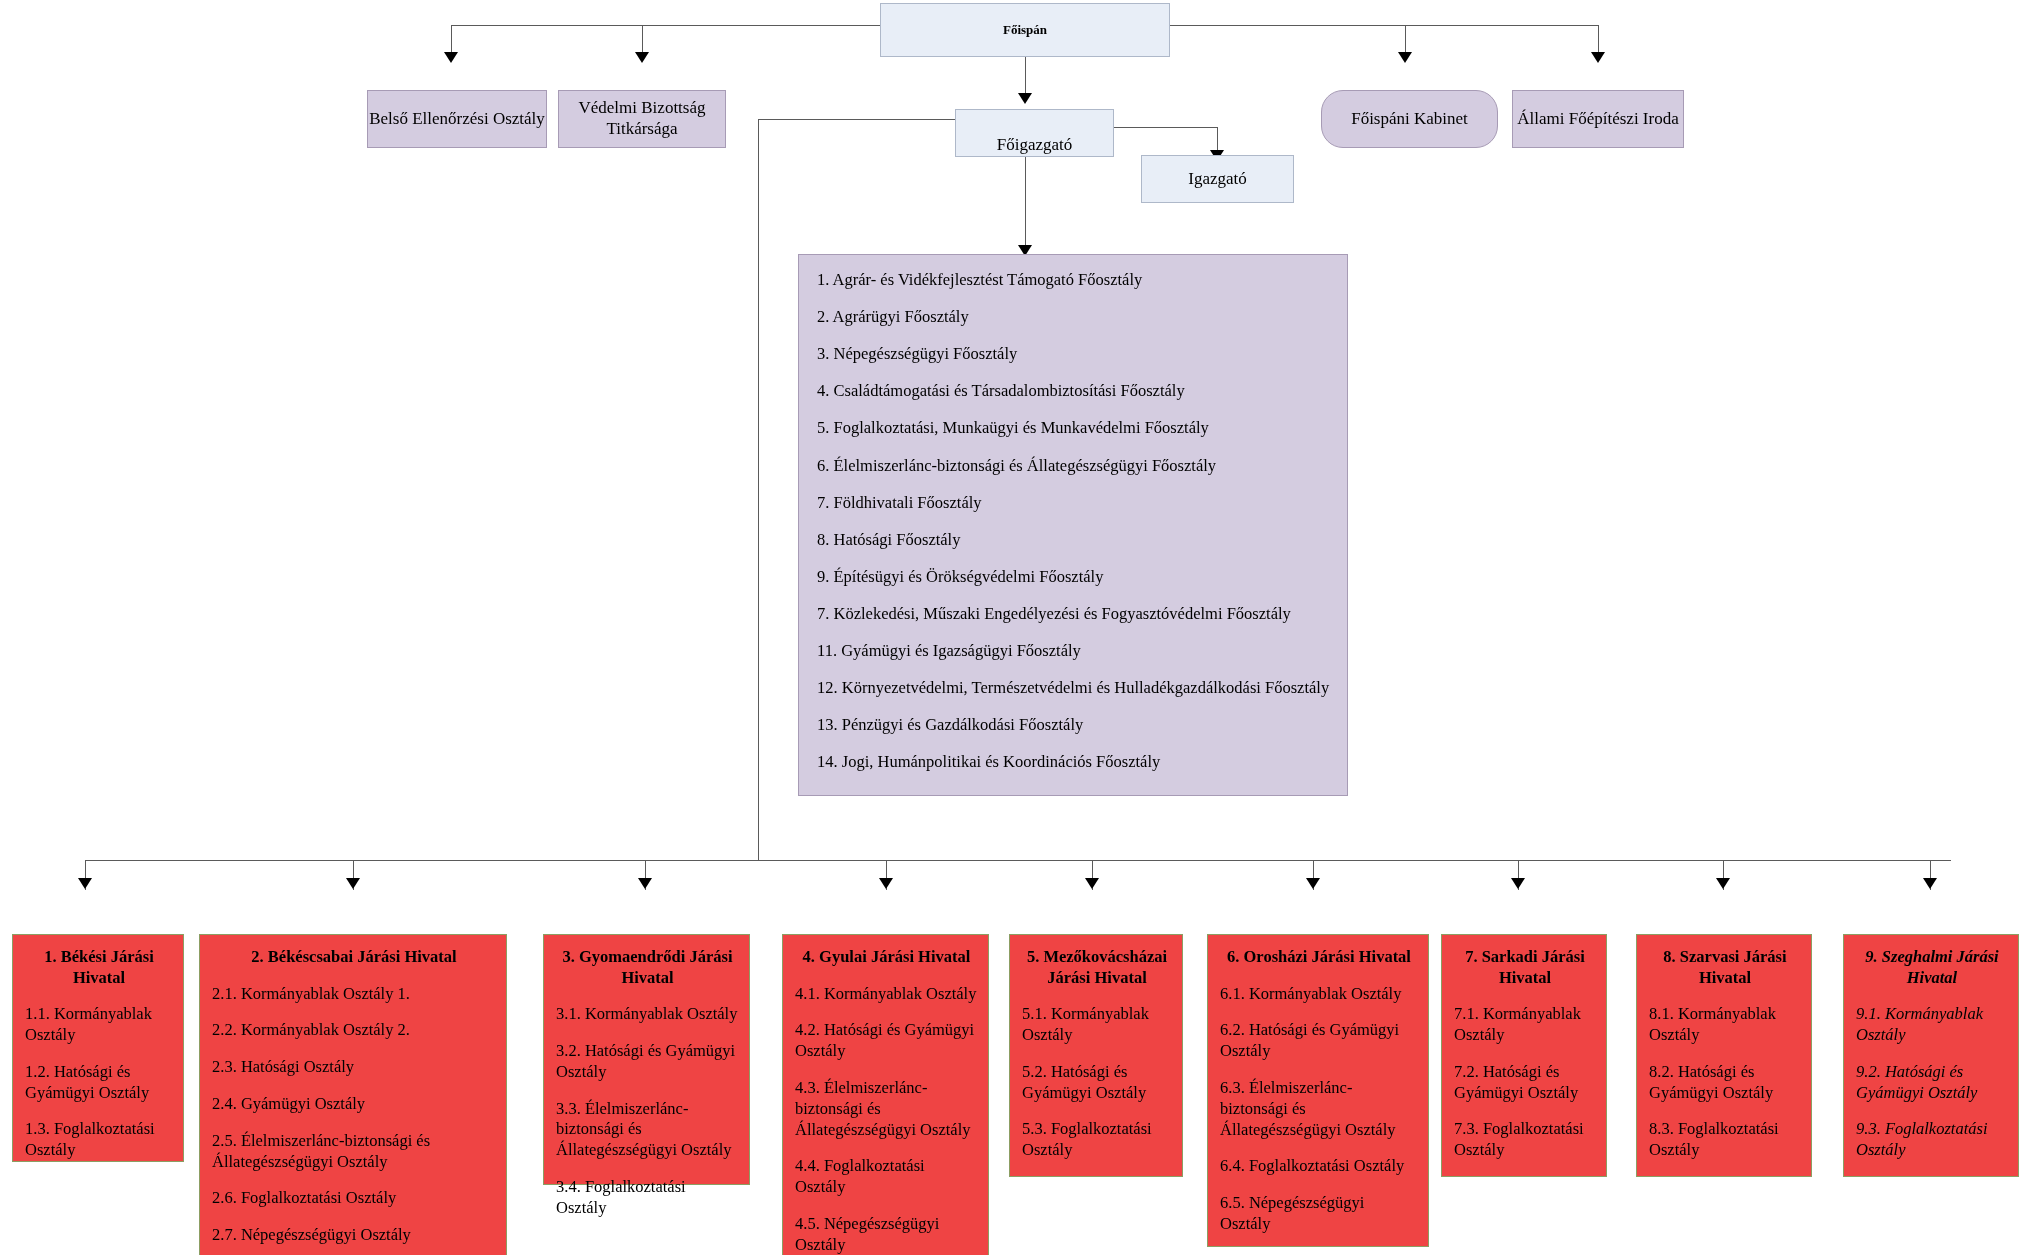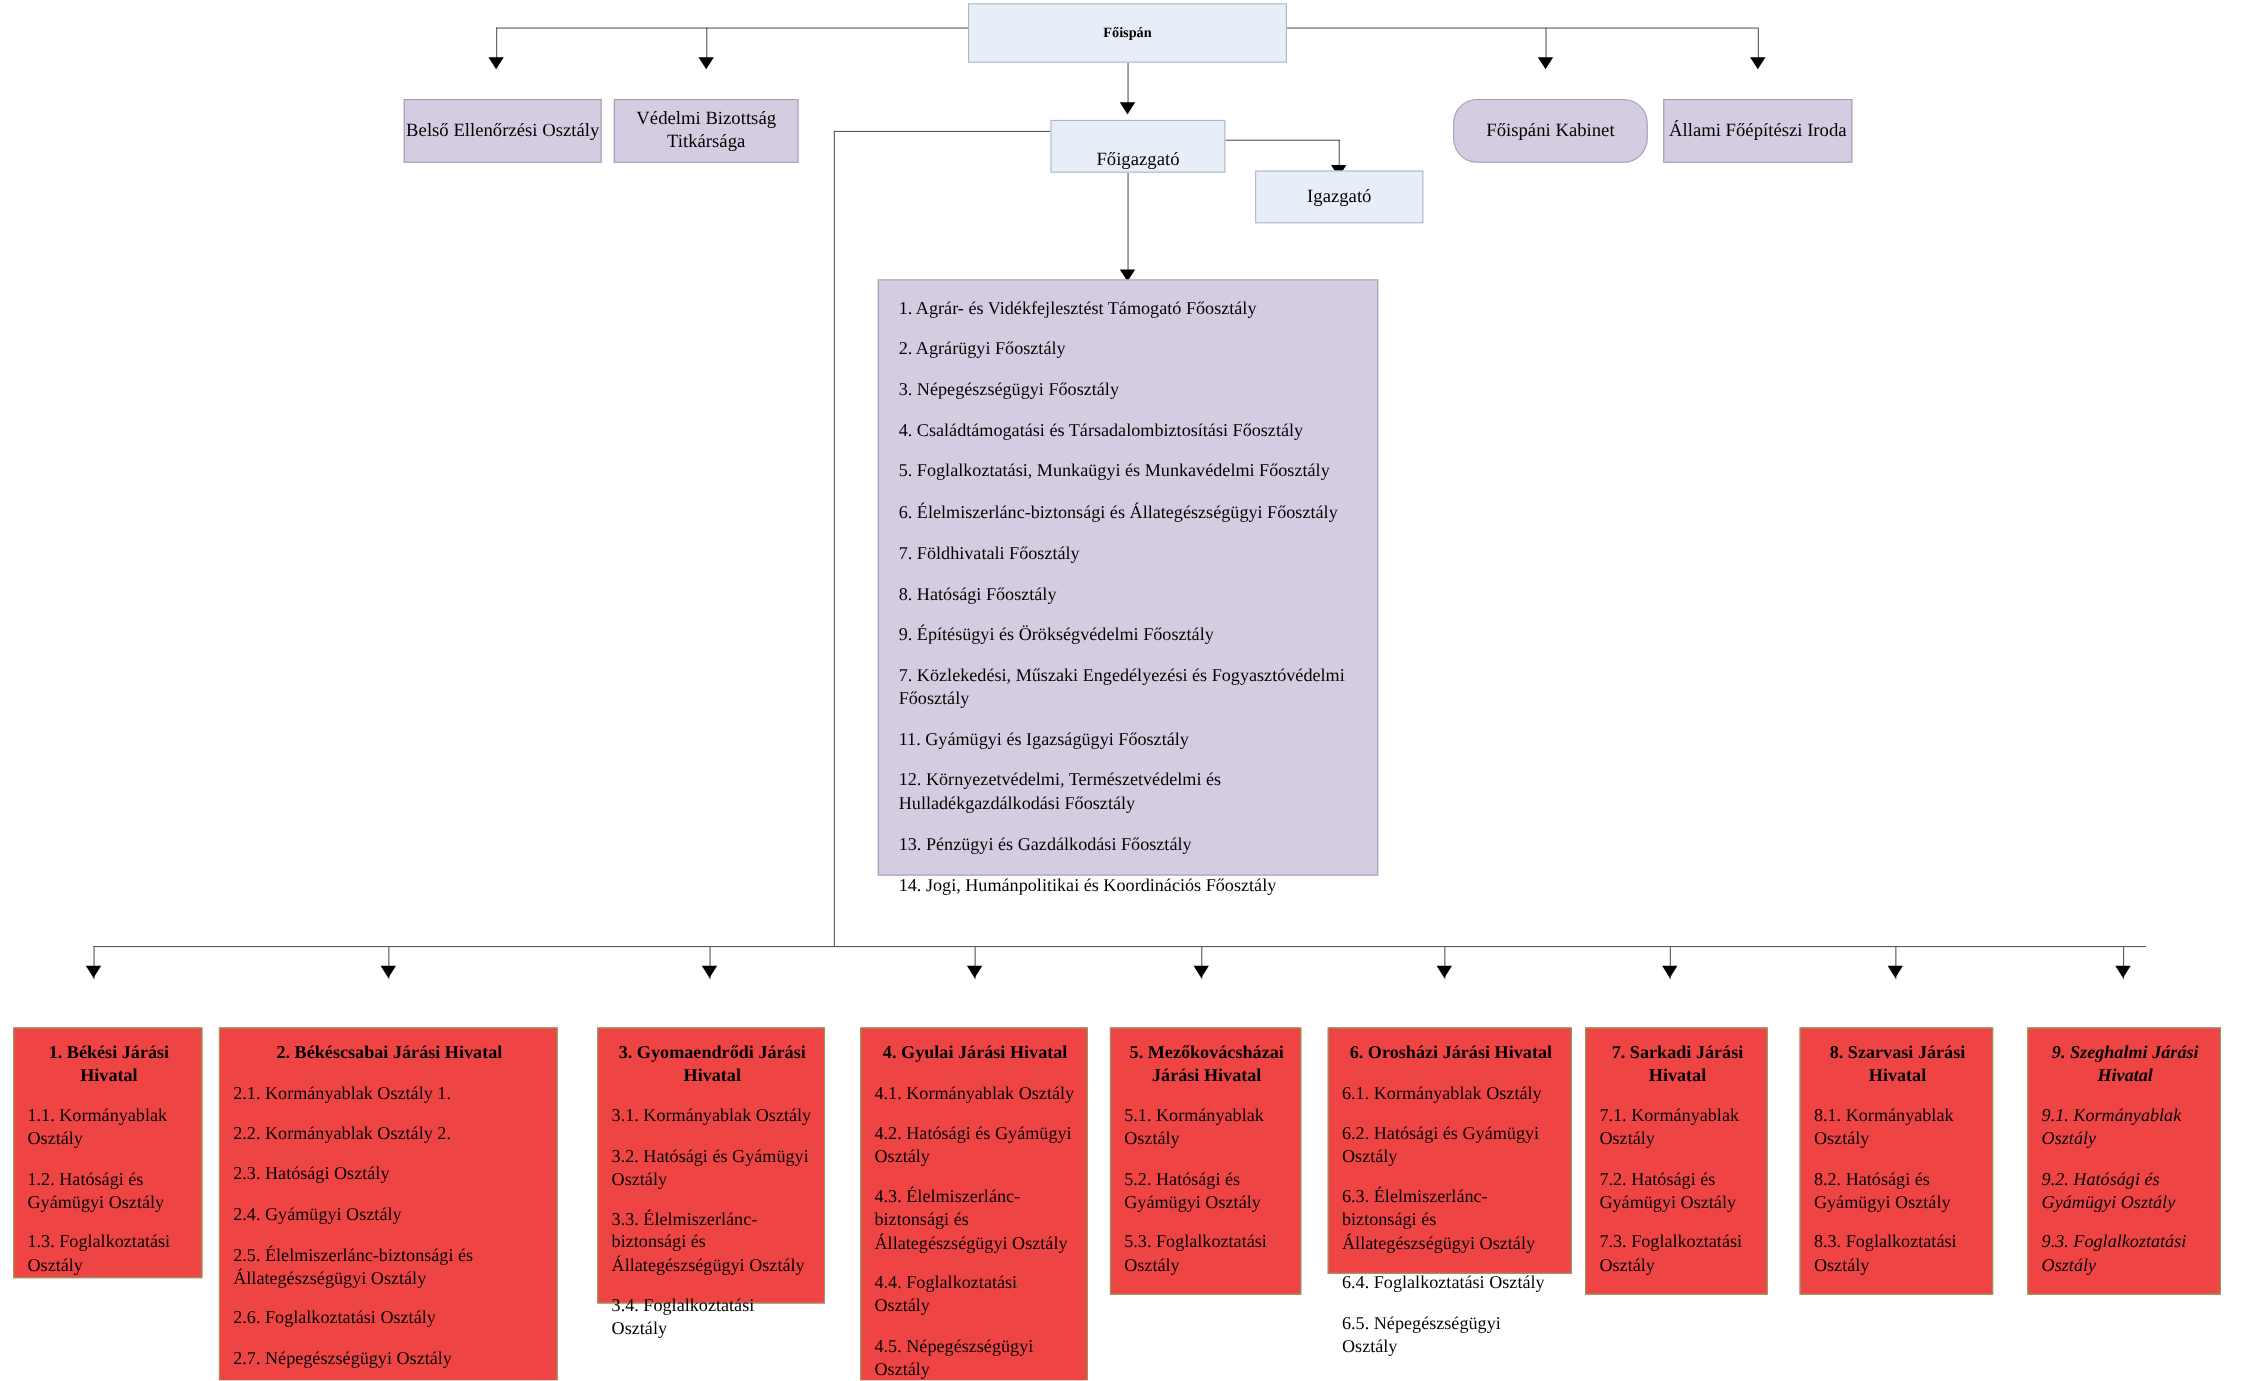--- a/index.html
+++ b/index.html
@@ -180,21 +180,21 @@
   </div>
 
   <div class="box purple sz-17" style="left:1321px; top:90px; width:177px; height:58px;border-radius:22px;">
     <span>Főispáni Kabinet</span>
   </div>
 
   <div class="box purple sz-17" style="left:1512px; top:90px; width:172px; height:58px;">
     <span>Állami Főépítészi Iroda</span>
   </div>
 
-  <div class="deptbox" style="left:798px; top:254px; width:455px; height:542px;">
+  <div class="deptbox" style="left:798px; top:254px; width:550px; height:542px;">
     <div class="dept-item">1. Agrár- és Vidékfejlesztést Támogató Főosztály</div>
     <div class="dept-item">2. Agrárügyi Főosztály</div>
     <div class="dept-item">3. Népegészségügyi Főosztály</div>
     <div class="dept-item">4. Családtámogatási és Társadalombiztosítási Főosztály</div>
     <div class="dept-item">5. Foglalkoztatási, Munkaügyi és Munkavédelmi Főosztály</div>
     <div class="dept-item">6. Élelmiszerlánc-biztonsági és Állategészségügyi Főosztály</div>
     <div class="dept-item">7. Földhivatali Főosztály</div>
     <div class="dept-item">8. Hatósági Főosztály</div>
     <div class="dept-item">9. Építésügyi és Örökségvédelmi Főosztály</div>
     <div class="dept-item">7. Közlekedési, Műszaki Engedélyezési és Fogyasztóvédelmi Főosztály</div>
@@ -239,21 +239,21 @@
     <div class="d-item">4.5. Népegészségügyi Osztály</div>
   </div>
 
   <div class="district" style="left:1009px; top:890px; width:174px; height:243px;">
     <div class="d-title">5. Mezőkovácsházai Járási Hivatal</div>
     <div class="d-item">5.1. Kormányablak Osztály</div>
     <div class="d-item">5.2. Hatósági és Gyámügyi Osztály</div>
     <div class="d-item">5.3. Foglalkoztatási Osztály</div>
   </div>
 
-  <div class="district" style="left:1207px; top:890px; width:222px; height:224px;">
+  <div class="district" style="left:1207px; top:890px; width:222px; height:313px;">
     <div class="d-title">6. Orosházi Járási Hivatal</div>
     <div class="d-item">6.1. Kormányablak Osztály</div>
     <div class="d-item">6.2. Hatósági és Gyámügyi Osztály</div>
     <div class="d-item">6.3. Élelmiszerlánc-biztonsági és Állategészségügyi Osztály</div>
     <div class="d-item">6.4. Foglalkoztatási Osztály</div>
     <div class="d-item">6.5. Népegészségügyi Osztály</div>
   </div>
 
   <div class="district" style="left:1441px; top:890px; width:166px; height:243px;">
     <div class="d-title">7. Sarkadi Járási Hivatal</div>

